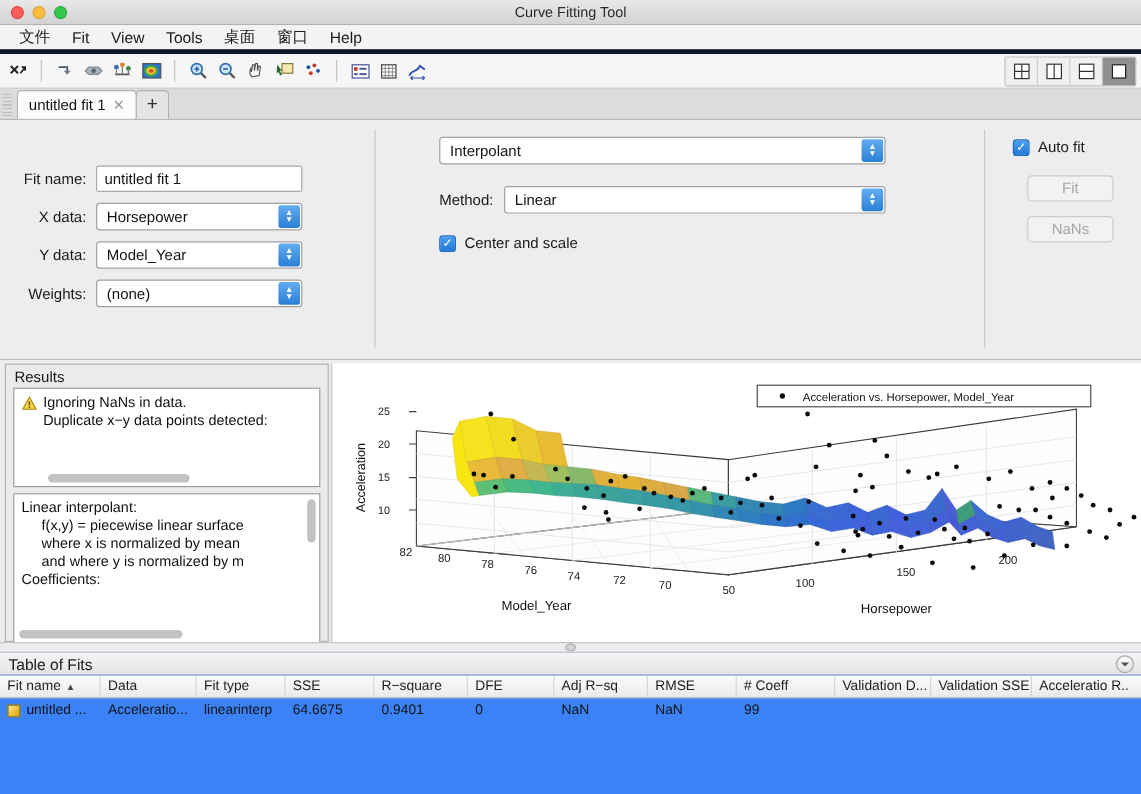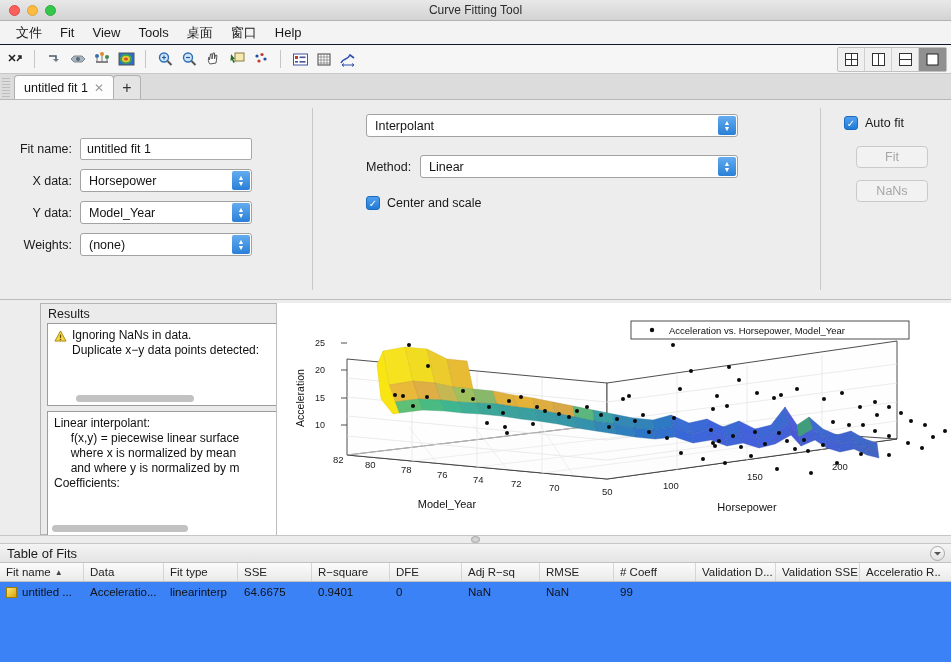--- a/index.html
+++ b/index.html
@@ -29,21 +29,21 @@
   .dot.yellow { background: #fdbc40; border: 1px solid #dfa23b; }
   .dot.green { background: #34c84a; border: 1px solid #2dab40; }
   .title-text {
     position: absolute; left: 0; width: 951px; text-align: center;
     font-size: 12px; color: #2b2b2b;
   }
 
   
   .menubar {
     position: absolute; top: 21px; left: 0; width: 951px; height: 24px;
-    background: #f3f3f3; border-bottom: 1px solid #0f172a;
+    background: #f3f3f3; border-bottom: 4px solid #0f172a;
     display: flex; align-items: center; padding-left: 7px;
   }
   .menu-item {
     font-size: 13px; color: #1a1a1a; padding: 2px 9px; cursor: default;
     white-space: nowrap;
   }
 
   
   .toolbar {
     position: absolute; top: 45px; left: 0; width: 951px; height: 29px;
@@ -157,21 +157,21 @@
   .btn-disabled {
     width: 72px; height: 22px; border-radius: 4px;
     background: #f2f2f2; border: 1px solid #cacaca;
     color: #a6a6a6; font-size: 12.5px;
     display: flex; align-items: center; justify-content: center;
   }
 
   
   .results {
     position: absolute; top: 303px; left: 4px; width: 270px; height: 232px;
-    background: #ebebeb; border: 1px solid #b4b4b4; margin-left: 36px;
+    background: #ebebeb; border: 1px solid #b4b4b4;
   }
   .results-title { font-size: 12.5px; color: #1a1a1a; padding: 3px 0 2px 7px; }
   .res-box {
     margin: 0 6px 5px 6px; background: #fff; border: 1px solid #9c9c9c;
     position: relative; overflow: hidden;
   }
   .res-box.top { height: 83px; }
   .res-box.bottom { height: 125px; }
   .res-text {
     font-size: 12px; color: #111; padding: 4px 6px; white-space: pre;

